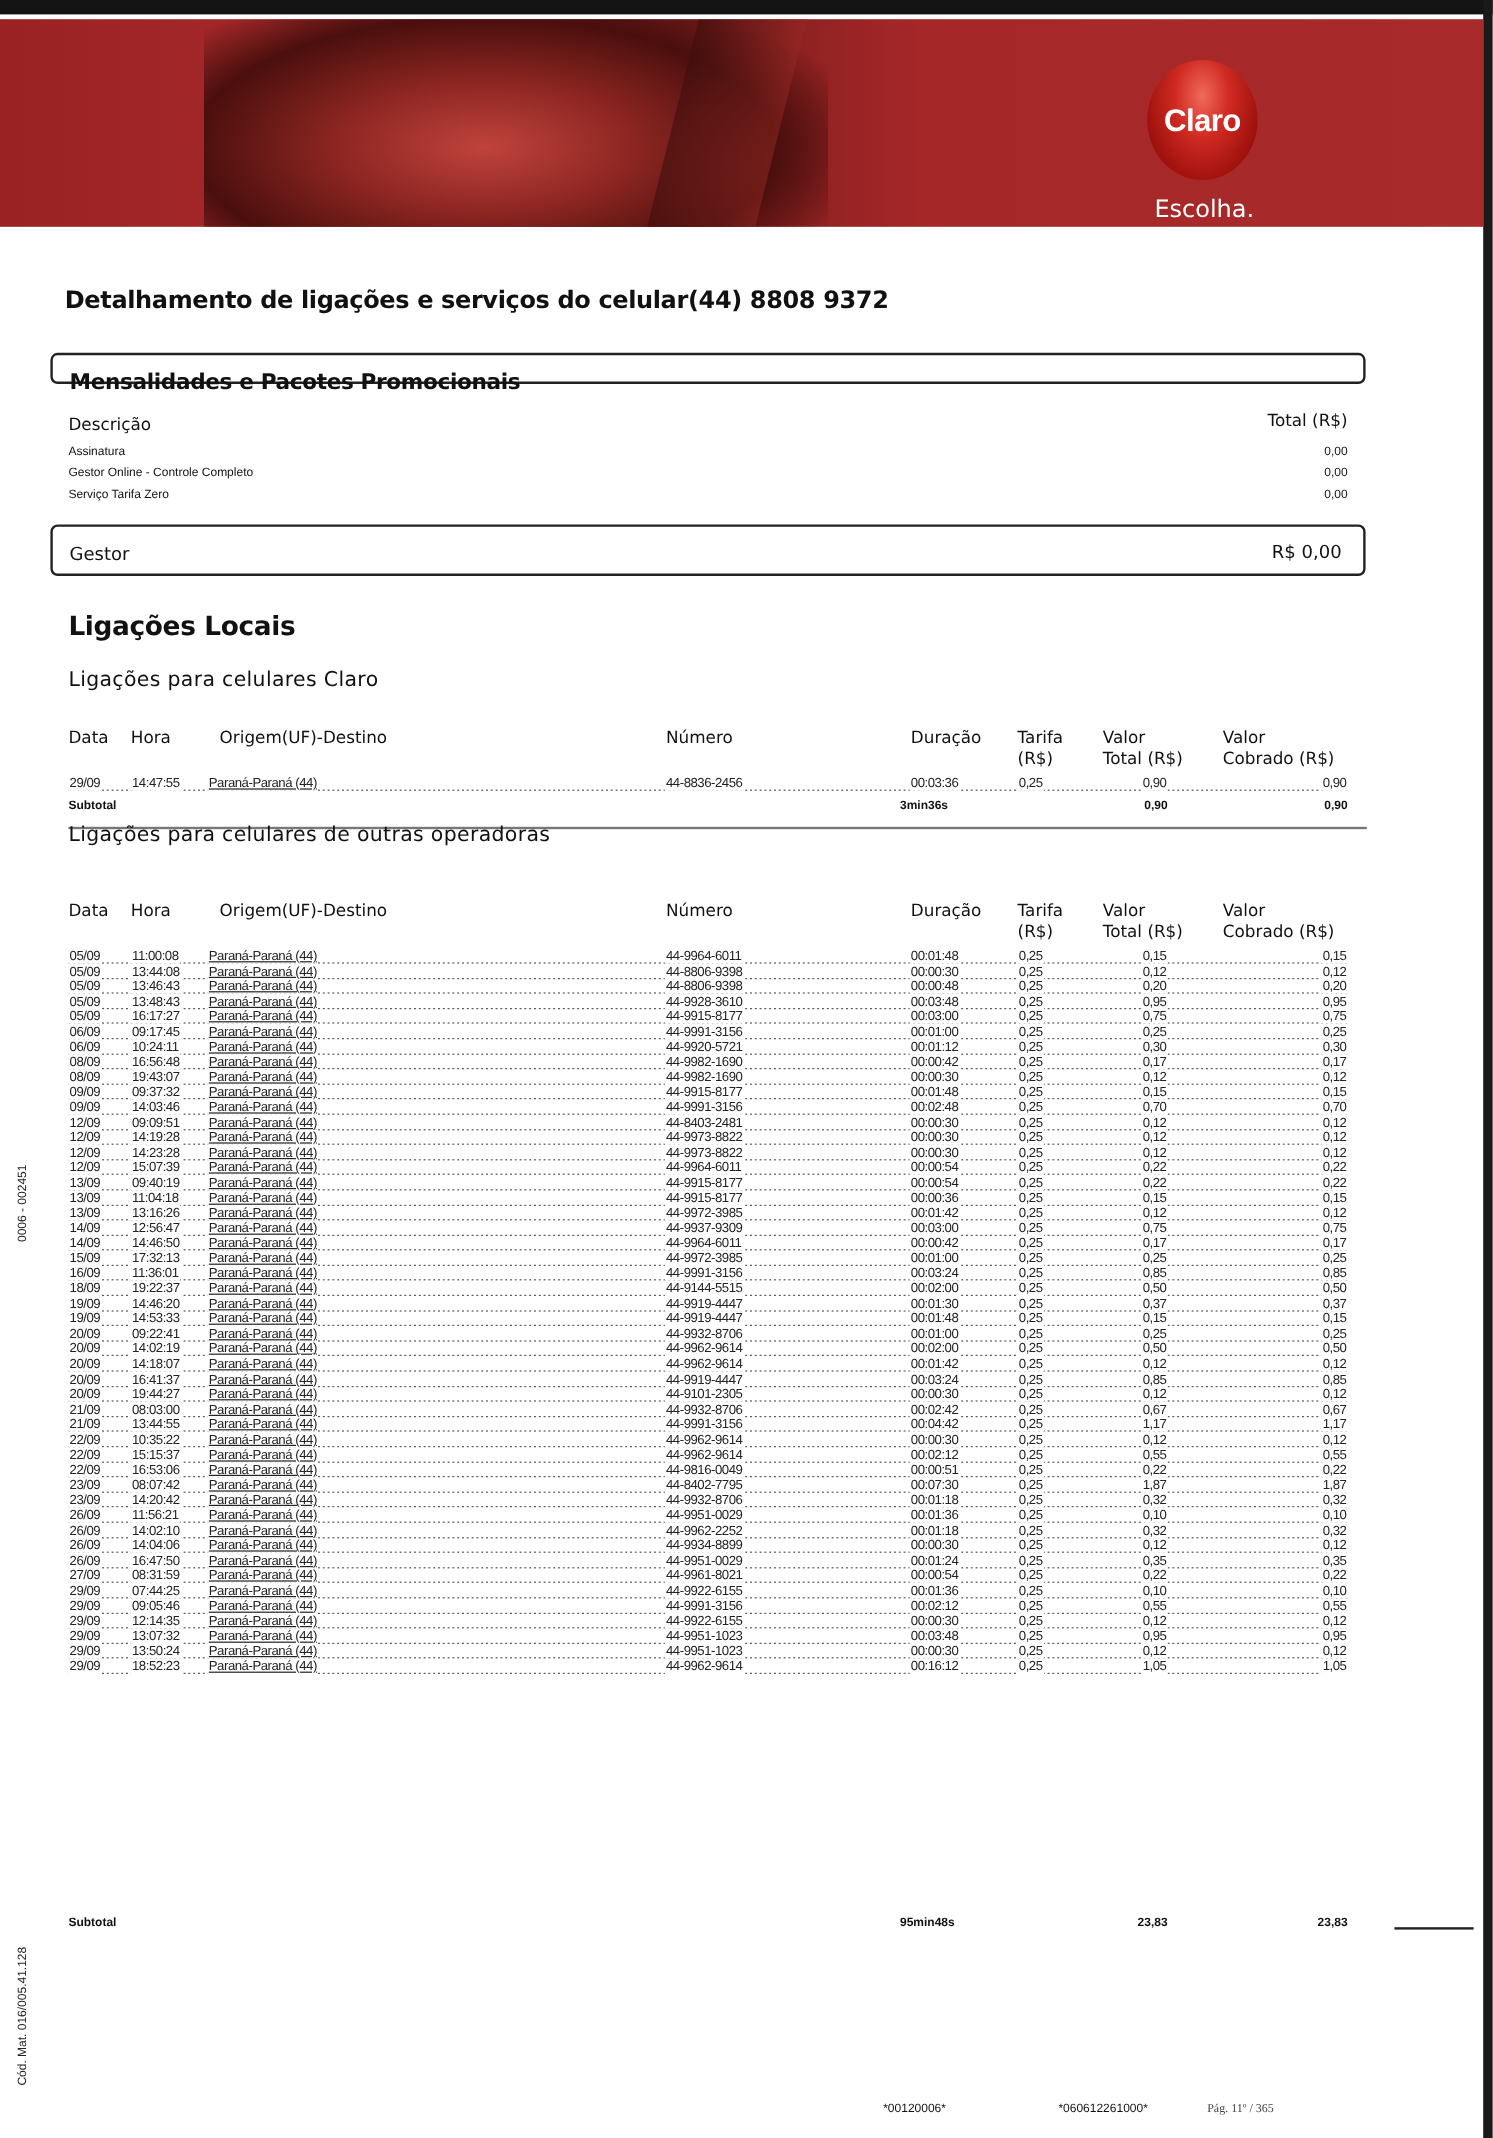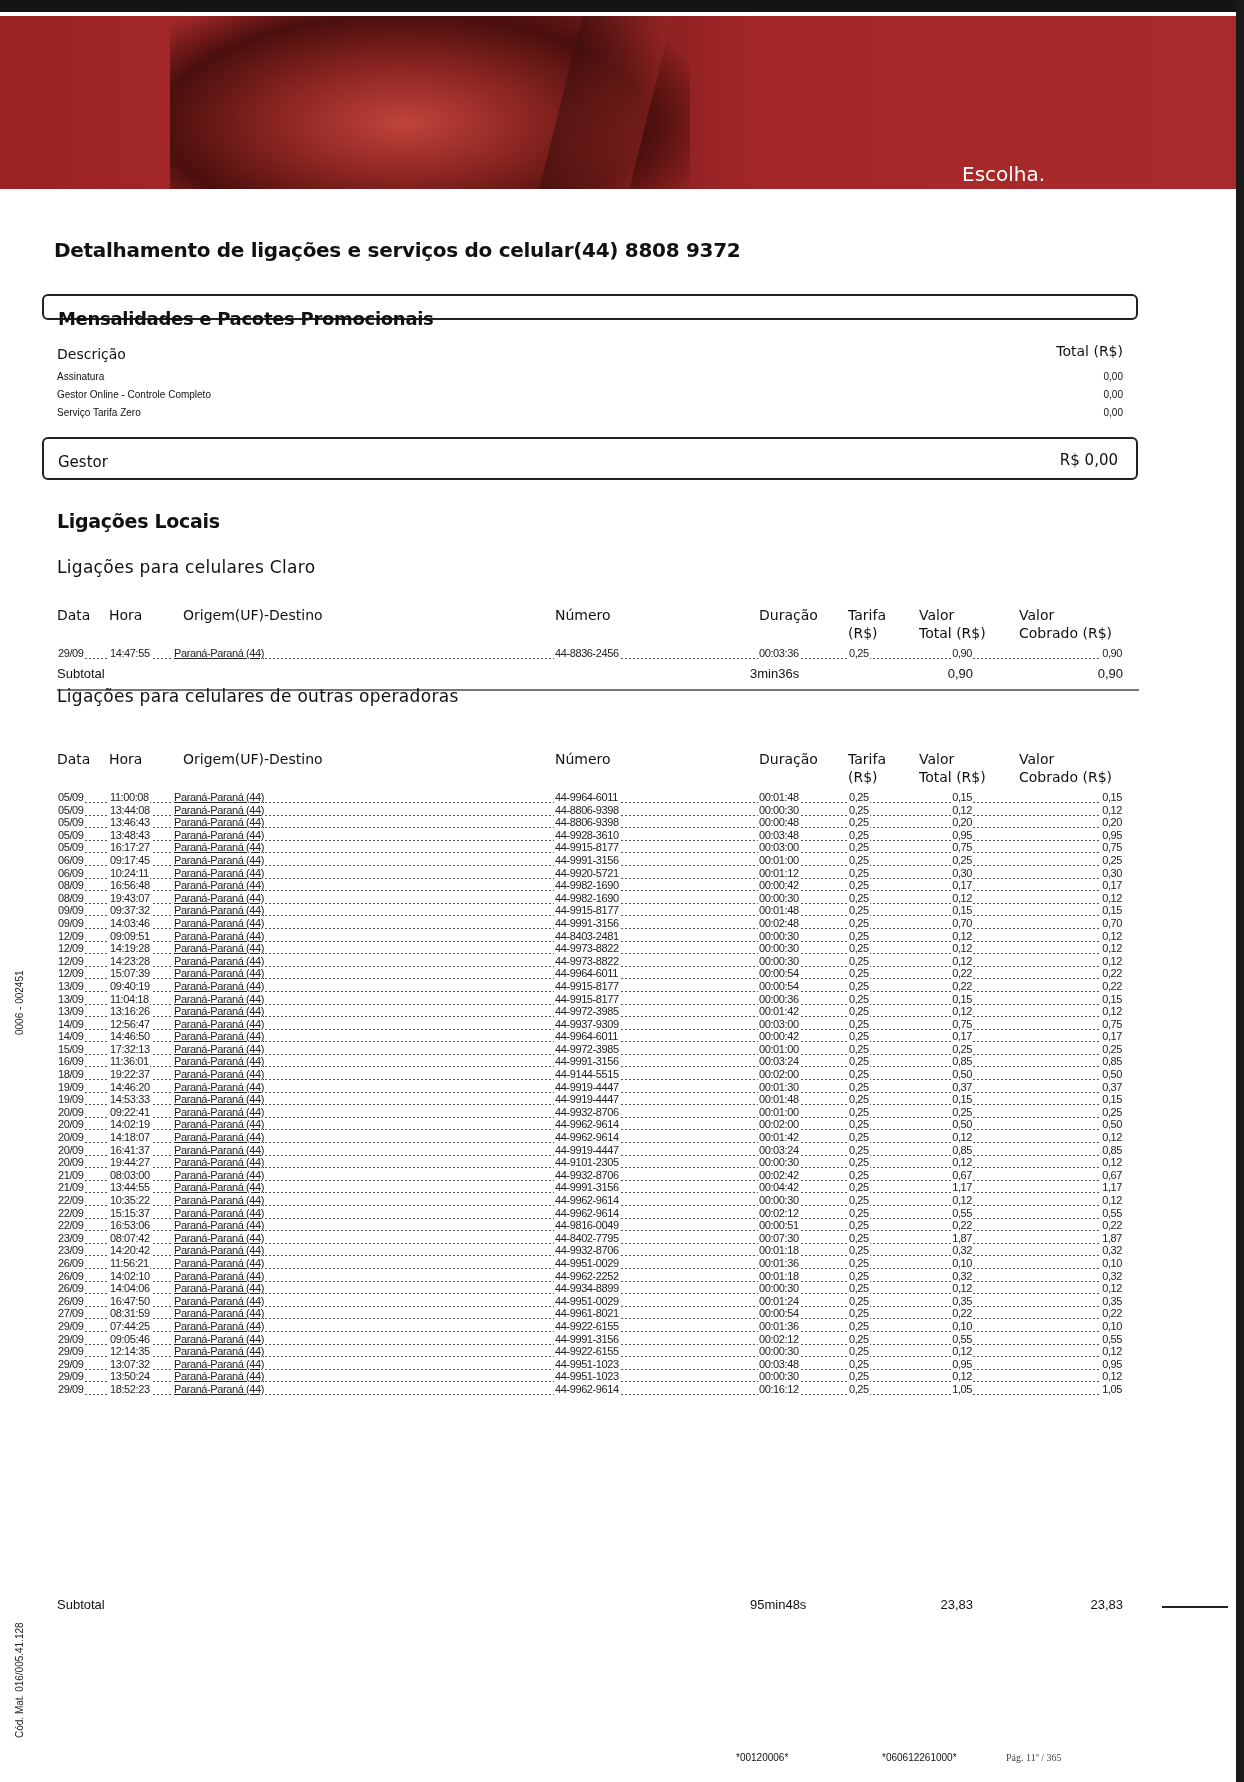--- a/index.html
+++ b/index.html
@@ -31,42 +31,42 @@
   .boxhead.h2 { top: 437px; height: 43px; }
   .boxhead.h2 .lbl { position: absolute; left: 14px; top: 14px; font-size: 15px; }
   .boxhead.h2 .val { position: absolute; right: 18px; top: 12px; font-size: 15px; }
 
   .mens-head { position: absolute; left: 57px; top: 346px; font-size: 14px; }
   .mens-total-head { position: absolute; right: 121px; top: 343px; font-size: 14px; }
   .mens-row { position: absolute; left: 57px; width: 1066px; font-family: "Liberation Sans", sans-serif; font-size: 10px; }
   .mens-row .d { position: absolute; left: 0; }
   .mens-row .v { position: absolute; right: 0; }
 
-  .sec-title { position: absolute; left: 57px; top: 510px; font-size: 19px; font-weight: bold; letter-spacing: -0.3px; }
+  .sec-title { position: absolute; left: 57px; top: 510px; font-size: 22px; font-weight: bold; letter-spacing: -0.3px; }
   .sub-title { position: absolute; left: 57px; font-size: 17px; letter-spacing: 0.3px; }
 
   .thead { position: absolute; left: 57px; width: 1066px; height: 40px; font-size: 14px; }
   .thead div { position: absolute; top: 0; line-height: 18px; }
 
   .rows { position: absolute; left: 57px; width: 1066px; }
   .row { position: relative; height: 12.6px; font-family: "Liberation Sans", sans-serif; font-size: 11px; line-height: 12px;
     letter-spacing: -0.4px; color: #222;
     background-image: linear-gradient(90deg, #555 50%, transparent 50%);
     background-size: 4px 1px; background-repeat: repeat-x; background-position: 0 11px; }
   .row span { position: absolute; top: 0; background: #fff; padding: 0 1px; }
   .c-date { left: 0; }
   .c-hora { left: 52px; text-align: right; }
   .c-orig { left: 116px; text-decoration: underline; }
   .c-num { left: 497px; text-align: center; }
   .c-dur { left: 701px; }
   .c-tar { left: 791px; }
   .c-vt { right: 150px; }
   .c-vc { right: 0; }
 
-  .subtotal { position: absolute; left: 57px; width: 1066px; height: 16px; font-family: "Liberation Sans", sans-serif; font-weight: normal; font-size: 13px; }
+  .subtotal { position: absolute; left: 57px; width: 1066px; height: 16px; font-family: "Liberation Sans", sans-serif; font-weight: bold; font-size: 10px; }
   .subtotal span { position: absolute; top: 0; }
   .subtotal .s-lbl { left: 0; }
   .subtotal .s-dur { left: 693px; }
   .subtotal .s-vt { right: 150px; }
   .subtotal .s-vc { right: 0; }
 
   .hr { position: absolute; left: 57px; width: 1082px; height: 2px; background: #777; }
   .side-mark { position: absolute; left: 1162px; top: 1606px; width: 66px; height: 2px; background: #222; }
 
   .footer { position: absolute; top: 1752px; font-family: "Liberation Sans", sans-serif; font-size: 10px; }
@@ -76,20 +76,23 @@
 </style>
 </head>
 <body>
 
 <div class="topbar"></div>
 <div class="right-rule"></div>
 
 <div class="banner">
   <div class="photo"></div>
   <div class="arm"></div>
+  <div class="logo">
+    <span>Claro</span>
+  </div>
   <div class="slogan">Escolha.</div>
 </div>
 
 <div class="margin-code" style="top:1035px;">0006 - 002451</div>
 <div class="margin-code" style="top:1738px;">Cód. Mat. 016/005.41.128</div>
 
 <div class="page-title">Detalhamento de ligações e serviços do celular(44) 8808 9372</div>
 
 <div class="boxhead h1">
   <span>Mensalidades e Pacotes Promocionais</span>

